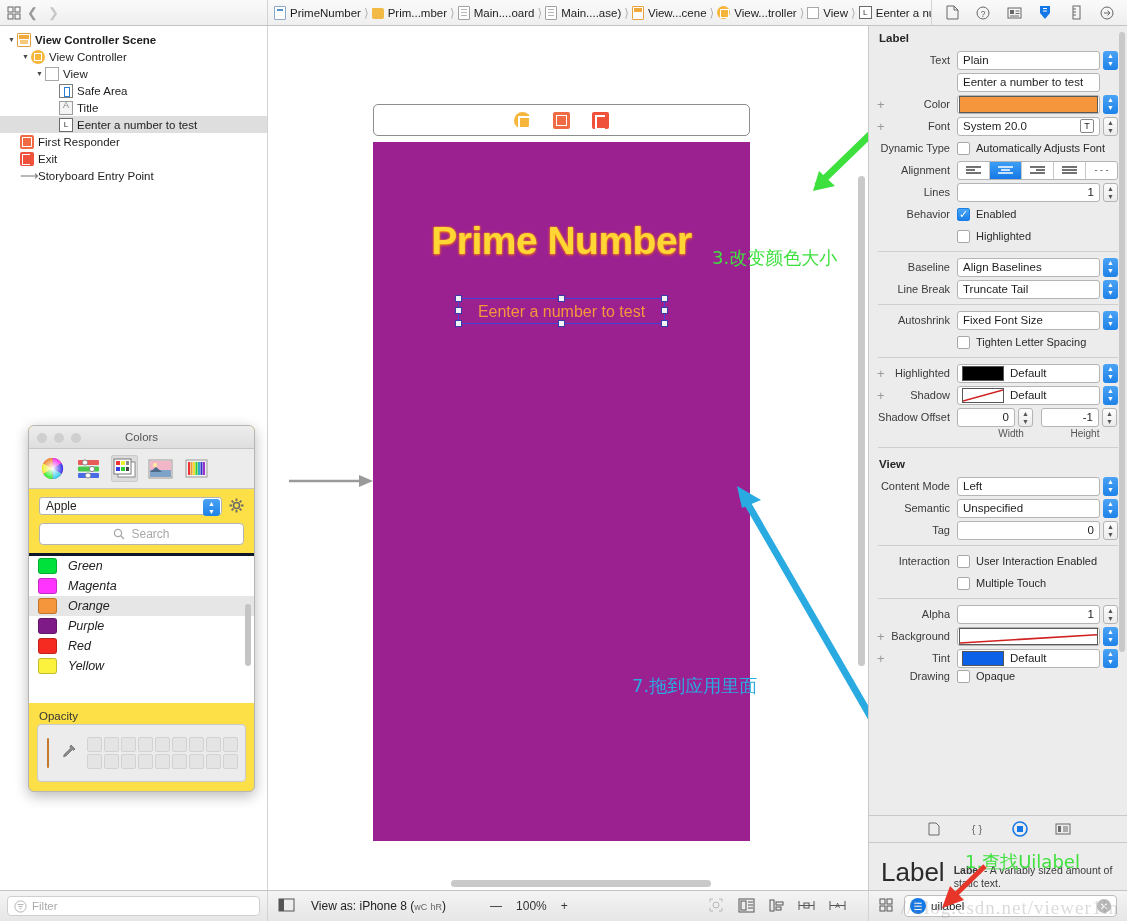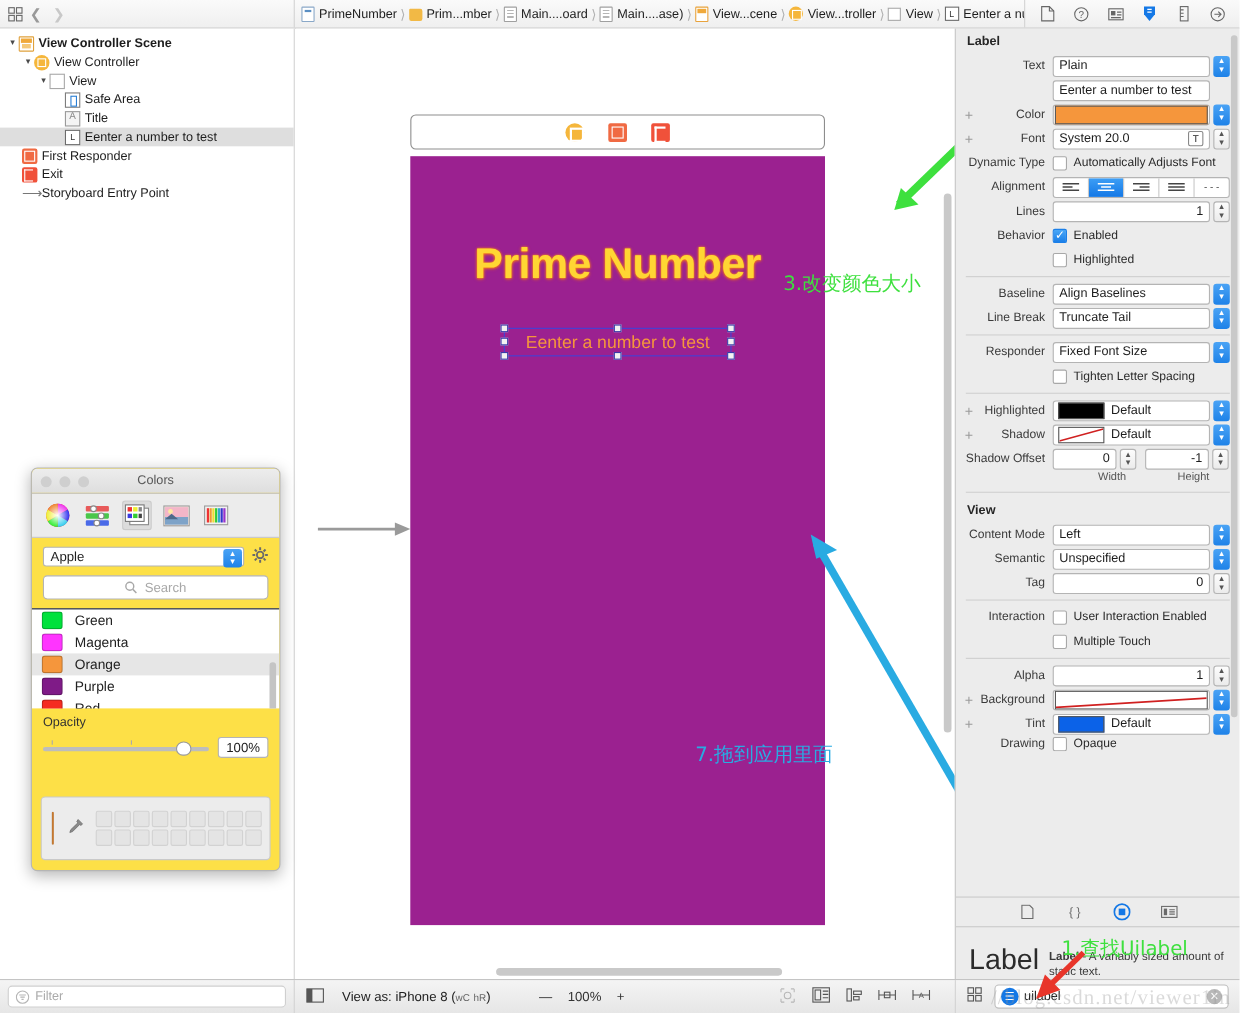--- a/index.html
+++ b/index.html
@@ -218,21 +218,21 @@
   .cp-tabs{ height:40px; display:flex; align-items:center; gap:9px; padding:0 10px;
             background:#ececec; border-bottom:1px solid #c6c6c6;}
   .cp-tab{ width:27px;height:27px; border-radius:3px; display:flex;align-items:center;justify-content:center;}
   .cp-tab.on{ background:#dcdcdc; box-shadow:inset 0 0 0 1px #cbcbcb;}
   .cp-body{ padding:8px 10px 0 10px;}
   .cp-select{ display:flex; align-items:center; gap:7px;}
   .cp-selfield{ flex:1; height:18px; background:#fff; border:1px solid #b4b4b4; border-radius:3px;
                 display:flex;align-items:center; padding:0 6px; font-size:12px; position:relative;}
   .cp-search{ margin-top:8px; height:22px; background:#fff; border:1px solid #b4b4b4; border-radius:4px;
               display:flex;align-items:center;justify-content:center; gap:6px; color:#a8a8a8; font-size:12px;}
-  .cp-list{ margin-top:8px; height:91px; background:#fff; border-top:1px solid #0f172a; overflow:hidden; position:relative;}
+  .cp-list{ margin-top:8px; height:150px; background:#fff; border-top:3px solid #0f172a; overflow:hidden; position:relative;font-style:italic;}
   .cp-row{ display:flex; align-items:center; height:20px; padding-left:9px; gap:11px; font-size:12.5px; color:#222;}
   .cp-row.on{ background:#e6e6e6;}
   .cp-sw{ width:19px;height:16px;border-radius:3px; border:1px solid rgba(0,0,0,.22); flex:0 0 19px;}
   .cp-listbar{ position:absolute; right:3px; top:48px; width:6px; height:62px; background:#c4c4c4; border-radius:3px;}
   .cp-opacity{ padding:7px 10px 0 10px;}
   .cp-oplab{ font-size:11.5px; color:#333;}
   .cp-oprow{ display:flex; align-items:center; gap:8px; margin-top:7px;}
   .cp-slider{ flex:1; position:relative; height:14px;}
   .cp-track{ position:absolute; left:0; right:0; top:6px; height:4px; background:#bdbdbd; border-radius:2px;}
   .cp-tick{ position:absolute; top:0; width:1px;height:4px;background:#aaa;}
@@ -552,21 +552,21 @@
     </div>
     <div class="row">
       <span class="lab">Line Break</span>
       <div class="field">Truncate Tail</div>
       <span class="stepper">▲<br>▼</span>
     </div>
 
     <div class="hr"></div>
 
     <div class="row">
-      <span class="lab">Responder</span>
+      <span class="lab">Autoshrink</span>
       <div class="field">Fixed Font Size</div>
       <span class="stepper">▲<br>▼</span>
     </div>
     <div class="row">
       <span class="lab"></span>
       <span class="cbox"></span>
       <span class="ck-lab">Tighten Letter Spacing</span>
     </div>
 
     <div class="hr"></div>

